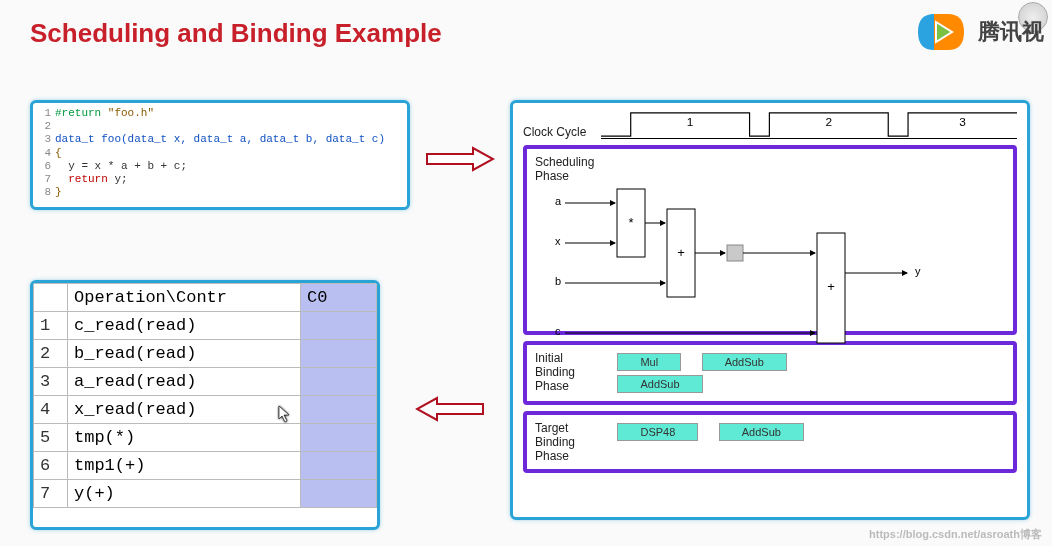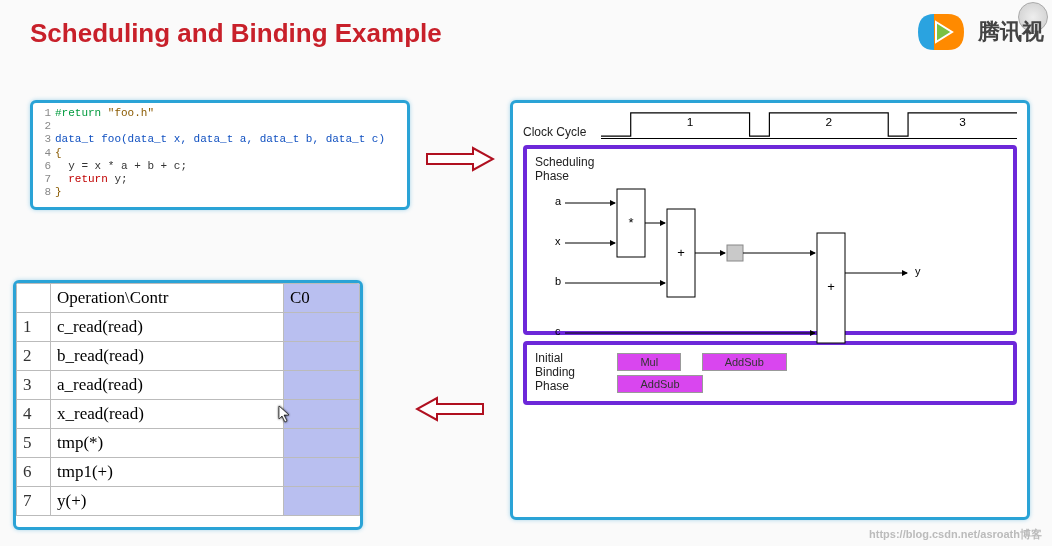--- a/index.html
+++ b/index.html
@@ -56,23 +56,23 @@
     color: #333;
   }
   .code-line { white-space: pre; }
   .ln { color: #888; display: inline-block; width: 12px; text-align: right; margin-right: 4px;}
   .kw-green { color: #009a3d; }
   .kw-blue { color: #1050c0; text-align: center; }
   .kw-brown { color: #8a5a00; }
   .kw-red { color: #c00000; text-align: right; }
 
   .table-panel {
-    left: 13px; top: 280px;
+    left: 30px; top: 280px;
     width: 350px; height: 250px;
-    font-family: Liberation Serif, serif;
+    font-family: Liberation Mono, monospace;
     overflow: hidden;
   }
   .table-panel table { width: 100%; border-collapse: collapse; }
   .table-panel th, .table-panel td {
     border: 1px solid #bbb;
     padding: 4px 6px;
     font-size: 17px;
     text-align: left;
   }
   .table-panel th { font-weight: normal; }
@@ -98,21 +98,21 @@
   .clock-wave { flex:1; height:30px; border-bottom:1px solid #000;}
   .phase-box {
     border: 4px solid #6d28d9;
     border-radius: 4px;
     padding: 6px 8px;
     margin-top: 6px;
   }
   .phase-title { font-size: 12px; color:#222; width:70px; display:inline-block; vertical-align:top;}
   .bind-btn {
     display:inline-block;
-    background:#d946ef;
+    background:#5eead4;
     border:1px solid #999;
     font-size:11px;
     padding:2px 22px;
     margin: 2px 8px;
     color:#333;
   }
   .sched-svg { width: 400px; height: 170px; display:inline-block;}
   .watermark {
     position:absolute;
     right:10px; bottom:4px;
@@ -276,15 +276,20 @@
 
   <div class="phase-box">
     <span class="phase-title">Initial Binding Phase</span>
     <span style="display:inline-block; vertical-align:top;">
       <span class="bind-btn">Mul</span>
       <span class="bind-btn">AddSub</span><br>
       <span class="bind-btn">AddSub</span>
     </span>
   </div>
 
+  <div class="phase-box">
+    <span class="phase-title">Target Binding Phase</span>
+    <span class="bind-btn">DSP48</span>
+    <span class="bind-btn">AddSub</span>
+  </div>
 </div>
 
 <div class="watermark">https://blog.csdn.net/asroath博客</div>
 
 </body></html>

